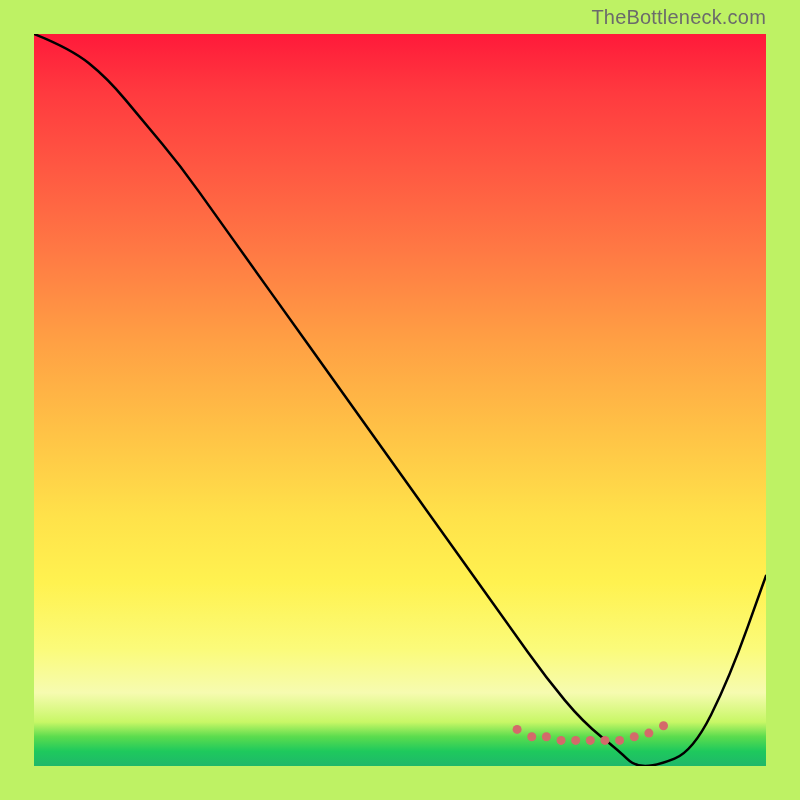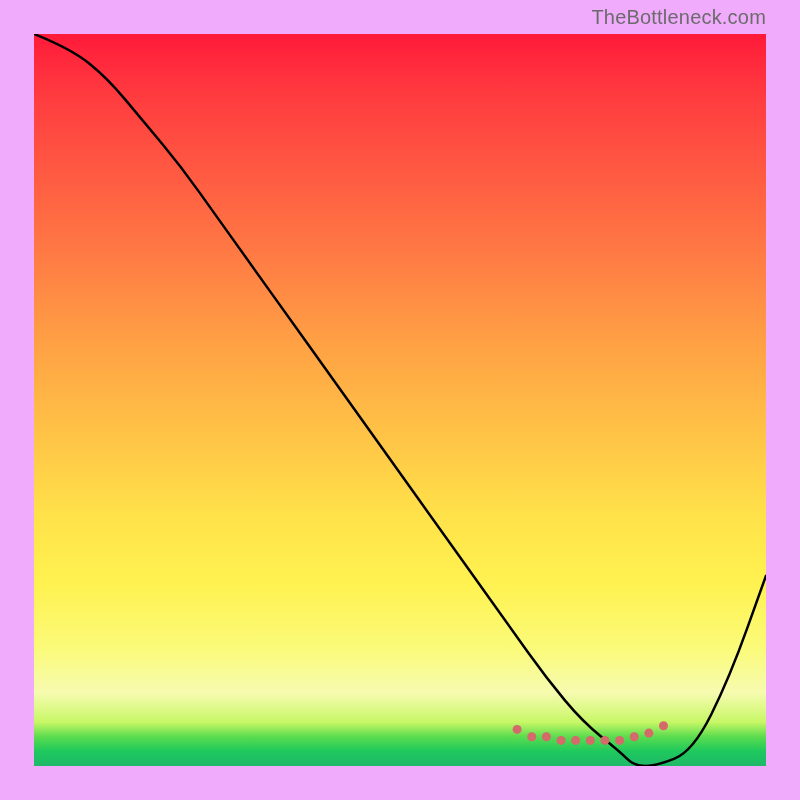--- a/index.html
+++ b/index.html
@@ -10,21 +10,21 @@
     background: #000;
     overflow: hidden;
     font-family: Arial, Helvetica, sans-serif;
   }
   .frame {
     position: absolute;
     top: 0;
     left: 0;
     width: 800px;
     height: 800px;
-    background: #f0abfc;
+    background: #bef264;
   }
   .plot-area {
     position: absolute;
     top: 34px;
     left: 34px;
     width: 732px;
     height: 732px;
     
     background: linear-gradient(
       to bottom,

